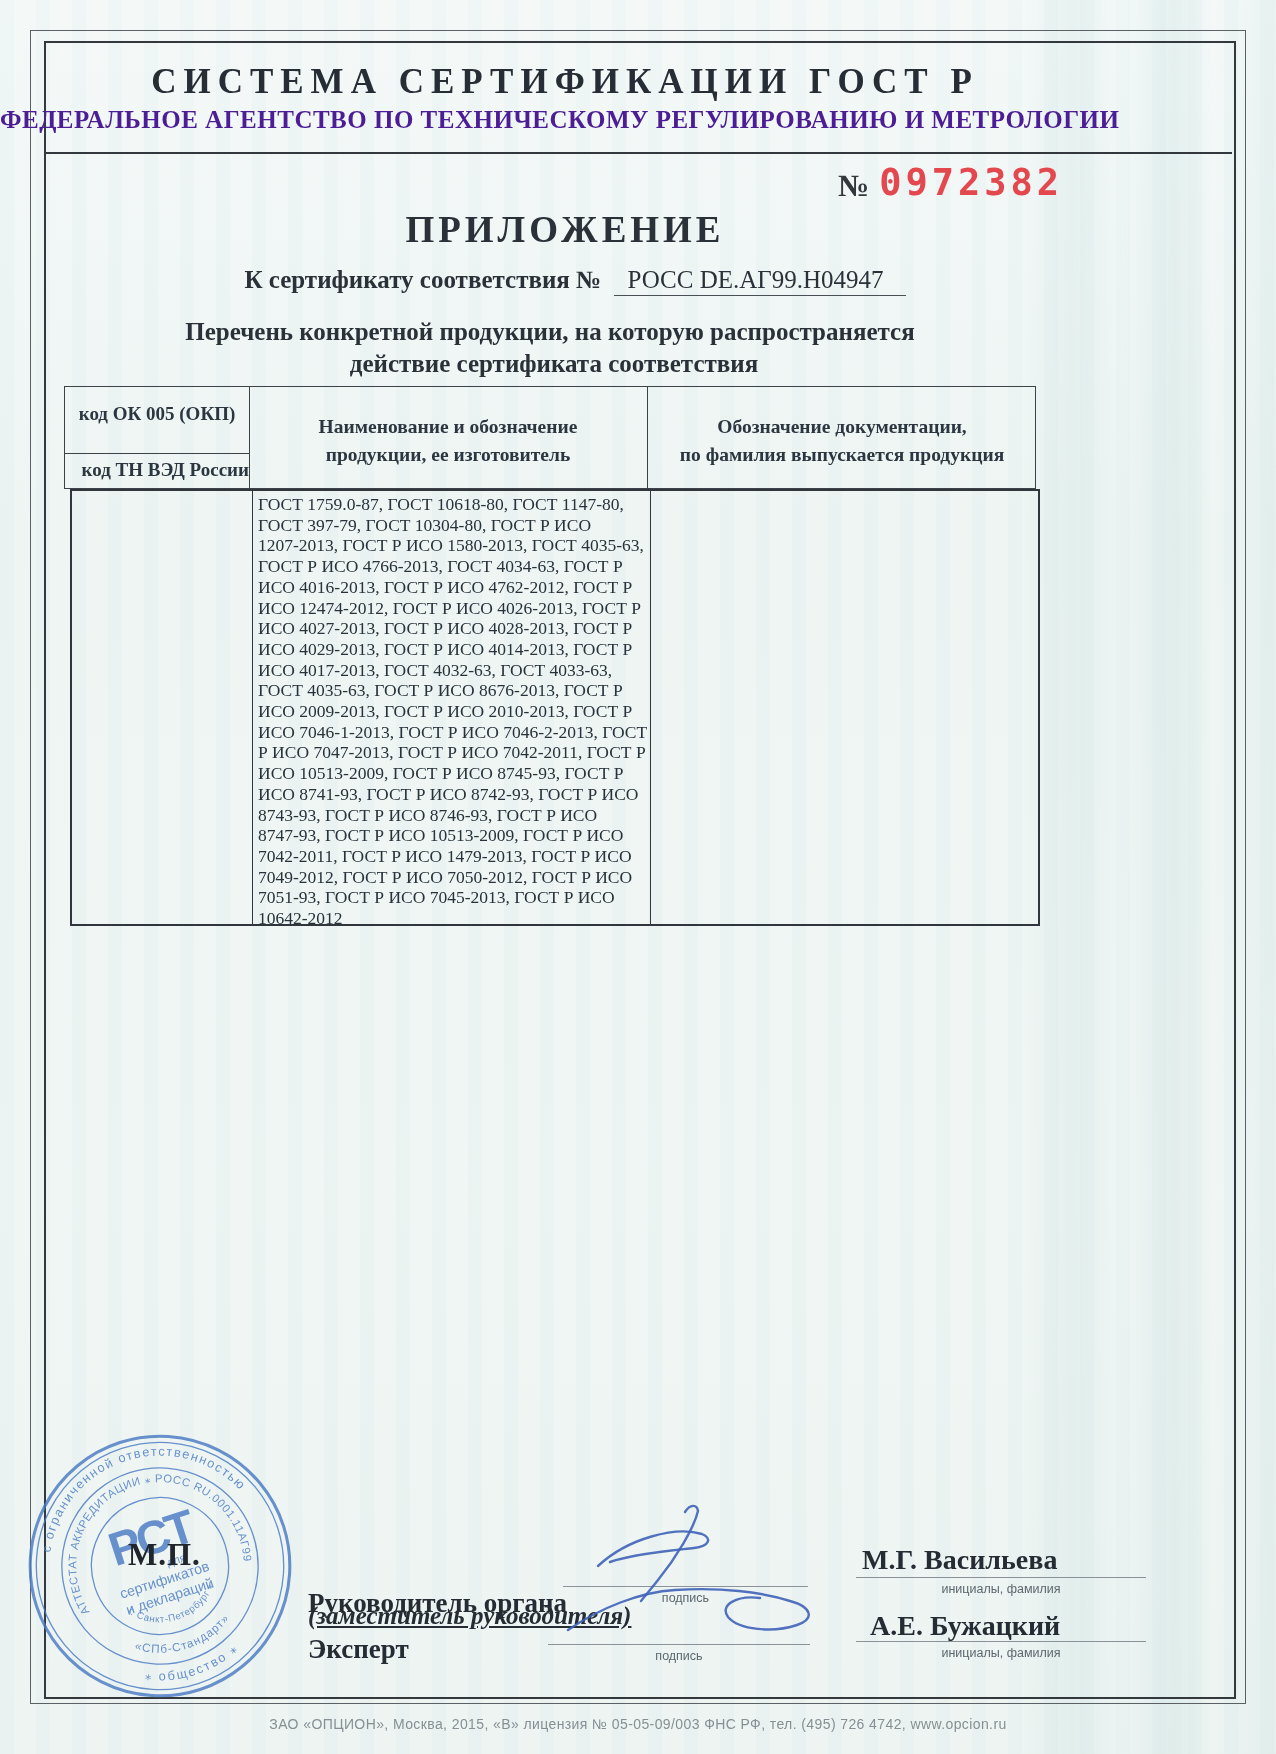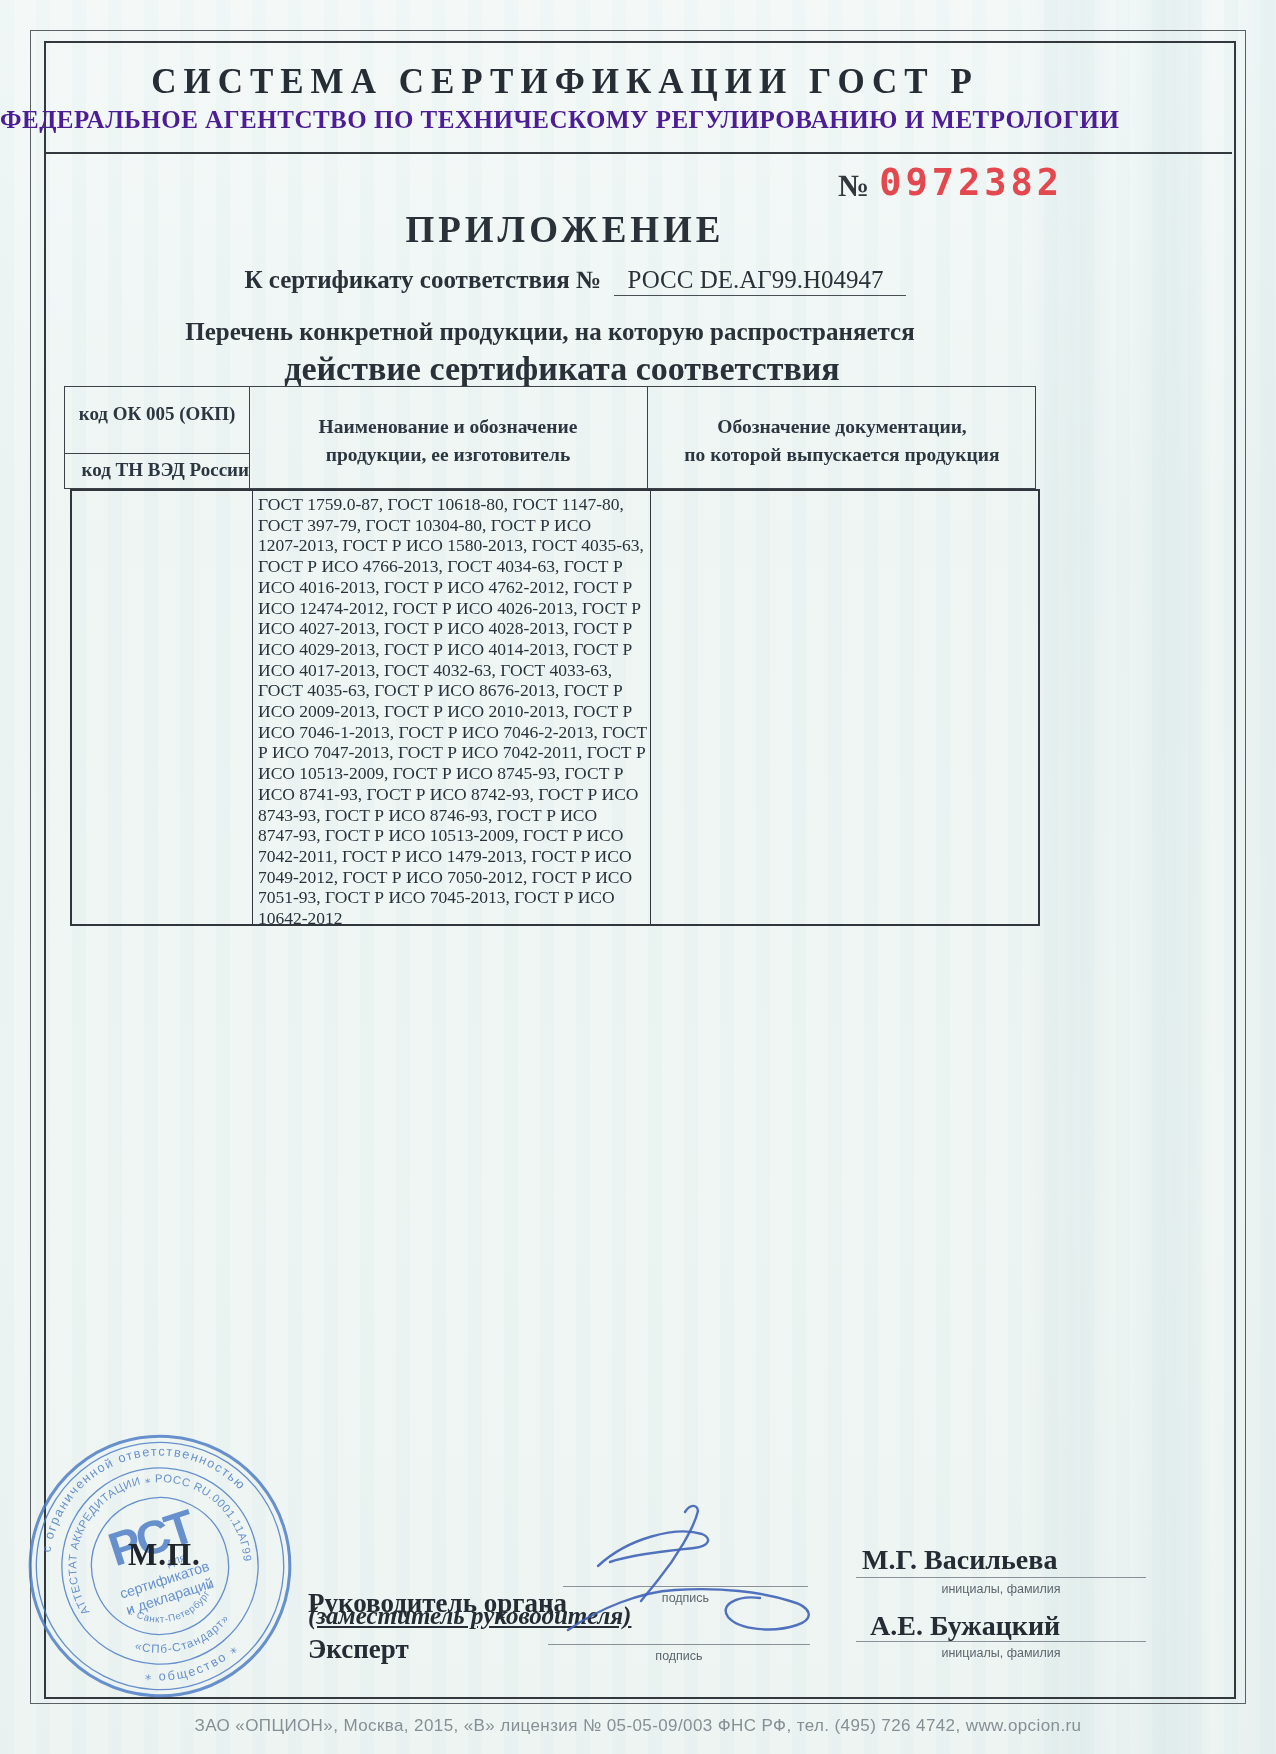--- a/index.html
+++ b/index.html
@@ -57,22 +57,22 @@
   .cert-line .cert-label{font-weight:bold;}
   .cert-line .cert-number{
     font-weight:normal;border-bottom:1.8px solid #4a4f54;
     padding:0 22px 2px 14px;margin-left:6px;
   }
   .scope-line1{
     position:absolute;left:0;top:318px;width:1100px;text-align:center;
     font-size:25px;font-weight:bold;color:#2b3138;
   }
   .scope-line2{
-    position:absolute;left:12px;top:350px;width:1100px;text-align:center;
-    font-size:34px;font-weight:bold;color:#2b3138;
+    position:absolute;left:4px;top:350px;width:1100px;text-align:center;
+    font-size:25px;font-weight:bold;color:#2b3138;
   }
   
   .tbl-header{
     position:absolute;left:64px;top:386px;width:972px;height:103px;
     border:1.8px solid #3c4248;box-sizing:border-box;
   }
   .tbl-header .v1{position:absolute;left:184px;top:0;bottom:0;width:0;border-left:1.6px solid #3c4248;}
   .tbl-header .v2{position:absolute;left:582px;top:0;bottom:0;width:0;border-left:1.6px solid #3c4248;}
   .tbl-header .h1{position:absolute;left:0;width:184px;top:66px;border-top:1.4px solid #3c4248;}
   .c1-top{position:absolute;left:0;top:16px;width:184px;text-align:center;font-size:19px;font-weight:bold;color:#2c3640;}
@@ -113,21 +113,21 @@
   .name-line{position:absolute;border-bottom:1.4px solid #8b9298;}
   .name-line1{left:856px;top:1577px;width:290px;}
   .name-line2{left:856px;top:1641px;width:290px;}
   .name-cap1{left:856px;top:1582px;width:290px;}
   .name-cap2{left:856px;top:1646px;width:290px;}
   .handwriting{position:absolute;left:540px;top:1440px;width:310px;height:230px;}
   .handwriting path{stroke:#3f63b8;stroke-width:2.4;fill:none;stroke-linecap:round;opacity:0.9;}
   .footer-imprint{
     position:absolute;left:0;top:1716px;width:1276px;text-align:center;
     font-family:"Liberation Sans","DejaVu Sans",sans-serif;
-    font-size:17px;color:#868f93;letter-spacing:0.4px;
+    font-size:14px;color:#868f93;letter-spacing:0.4px;
   }
 </style>
 </head>
 <body>
 
 <div class="paper-texture"></div>
 <div class="outer-frame"></div>
 <div class="inner-frame"></div>
 <div class="header-box"></div>
 
@@ -154,21 +154,21 @@
   <div class="v2"></div>
   <div class="h1"></div>
   <div class="c1-top">код ОК 005 (ОКП)</div>
   <div class="c1-bot">код ТН ВЭД России</div>
   <div class="c2-head">
     <div>Наименование и обозначение</div>
     <div>продукции, ее изготовитель</div>
   </div>
   <div class="c3-head">
     <div>Обозначение документации,</div>
-    <div>по которой выпускается продукция</div>
+    <div>по фамилия выпускается продукция</div>
   </div>
 </div>
 
 <div class="tbl-body">
   <div class="v1"></div>
   <div class="v2"></div>
   <div class="gost-list">
 
       <div class="gost-line">ГОСТ 1759.0-87, ГОСТ 10618-80, ГОСТ 1147-80,</div>
 

